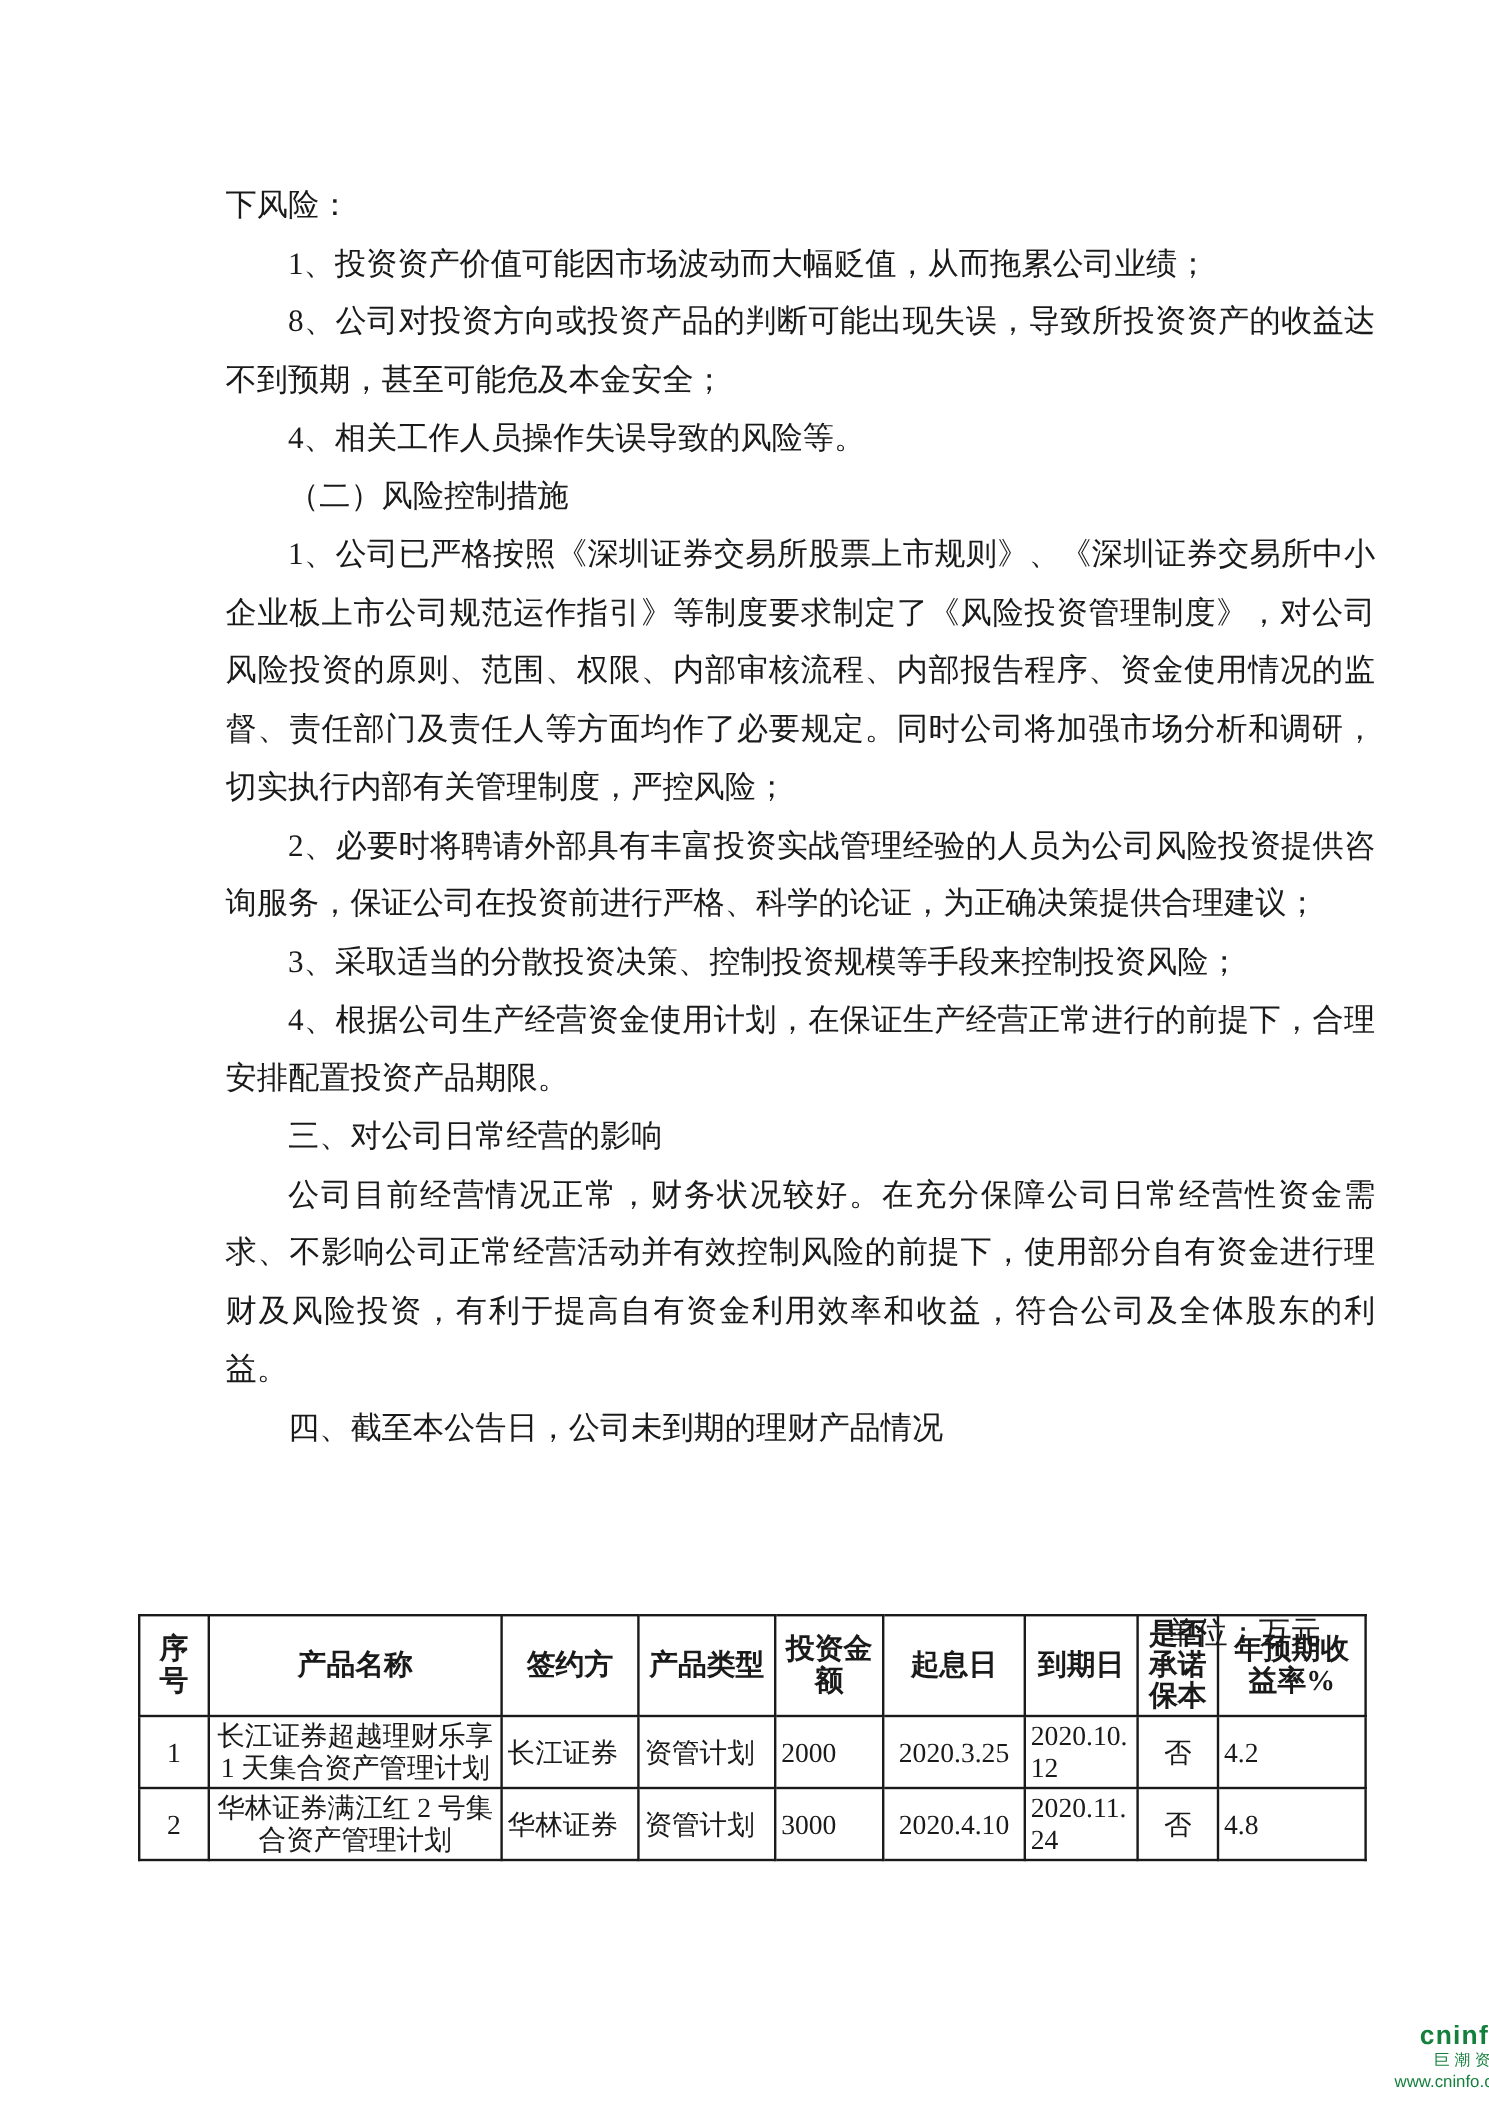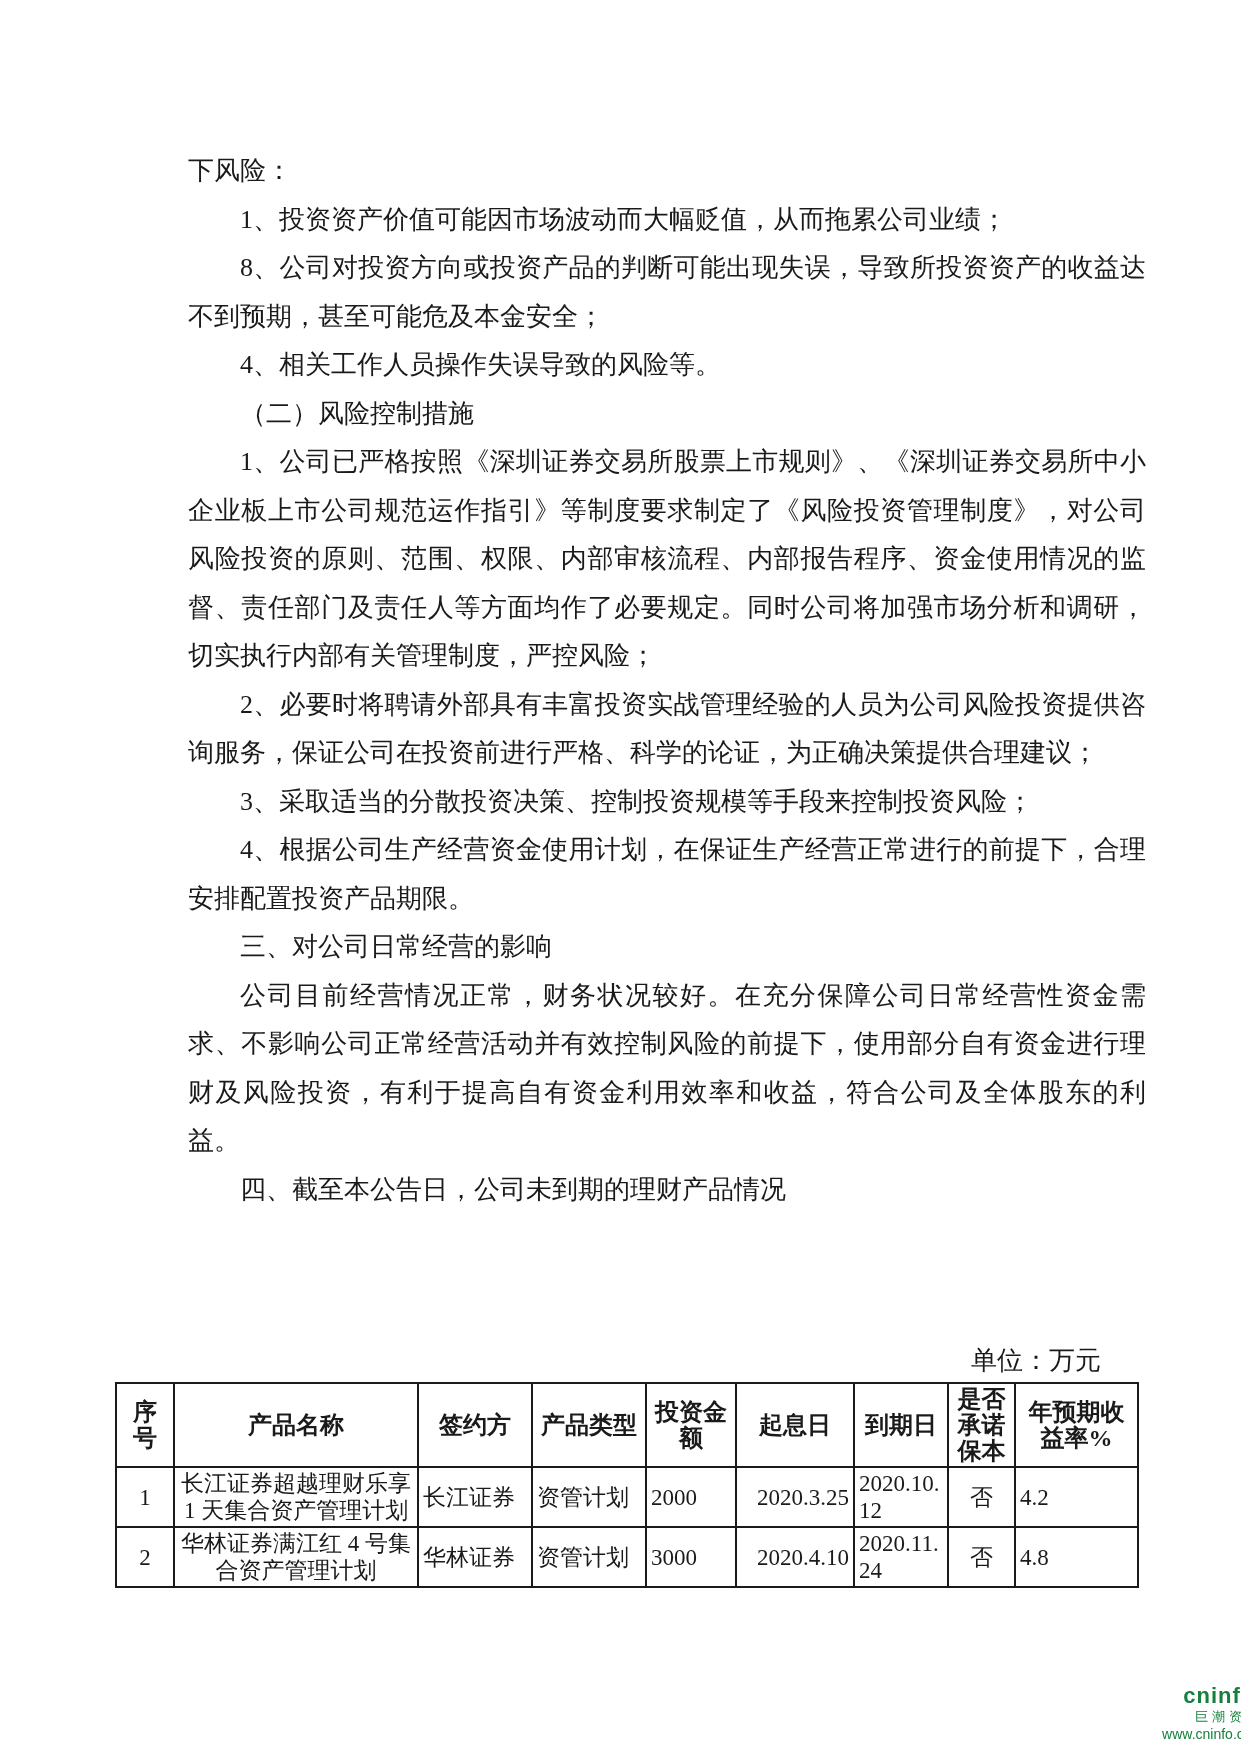--- a/index.html
+++ b/index.html
@@ -29,21 +29,21 @@
     position: absolute;
     top: 1344px;
     right: 188px;
     font-size: 26px;
     line-height: 34px;
   }
 
   table.products {
     position: absolute;
     left: 115px;
-    top: 1382px;
+    top: 1345px;
     width: 1022px;
     border-collapse: collapse;
     table-layout: fixed;
     font-size: 23px;
   }
   table.products th, table.products td {
     border: 2px solid #1a1a1a;
     word-break: break-all;
     vertical-align: middle;
     line-height: 27px;
@@ -56,21 +56,21 @@
     font-size: 24px;
     line-height: 26px;
     height: 76px;
     padding: 2px 6px;
   }
   table.products tbody tr.r0 td { height: 54px; }
   table.products tbody tr.r1 td { height: 52px; }
   td.c0, td.c7 { text-align: center; padding: 2px 2px; }
   td.c1 { text-align: center; padding-left: 12px; padding-right: 2px; }
   td.c2, td.c3, td.c4 { text-align: left; padding-left: 12px; }
-  td.c5 { text-align: right; padding-left: 12px; padding-right: 22px; }
+  td.c5 { text-align: center; padding-left: 12px; padding-right: 22px; }
   td.c6 { text-align: left; padding-left: 12px; padding-right: 8px; }
   td.c8 { text-align: left; padding-left: 14px; }
 
   .logo {
     position: absolute;
     top: 1682px;
     right: 6px;
     width: 122px;
     color: #15803d;
     font-family: "Liberation Sans", sans-serif;
@@ -160,21 +160,21 @@
           <td class="c2">长江证券</td>
           <td class="c3">资管计划</td>
           <td class="c4">2000</td>
           <td class="c5">2020.3.25</td>
           <td class="c6">2020.10.12</td>
           <td class="c7">否</td>
           <td class="c8">4.2</td>
         </tr>
         <tr class="r1">
           <td class="c0">2</td>
-          <td class="c1">华林证券满江红 4 号集合资产管理计划</td>
+          <td class="c1">华林证券满江红 2 号集合资产管理计划</td>
           <td class="c2">华林证券</td>
           <td class="c3">资管计划</td>
           <td class="c4">3000</td>
           <td class="c5">2020.4.10</td>
           <td class="c6">2020.11.24</td>
           <td class="c7">否</td>
           <td class="c8">4.8</td>
         </tr>
       </tbody>
   </table>

